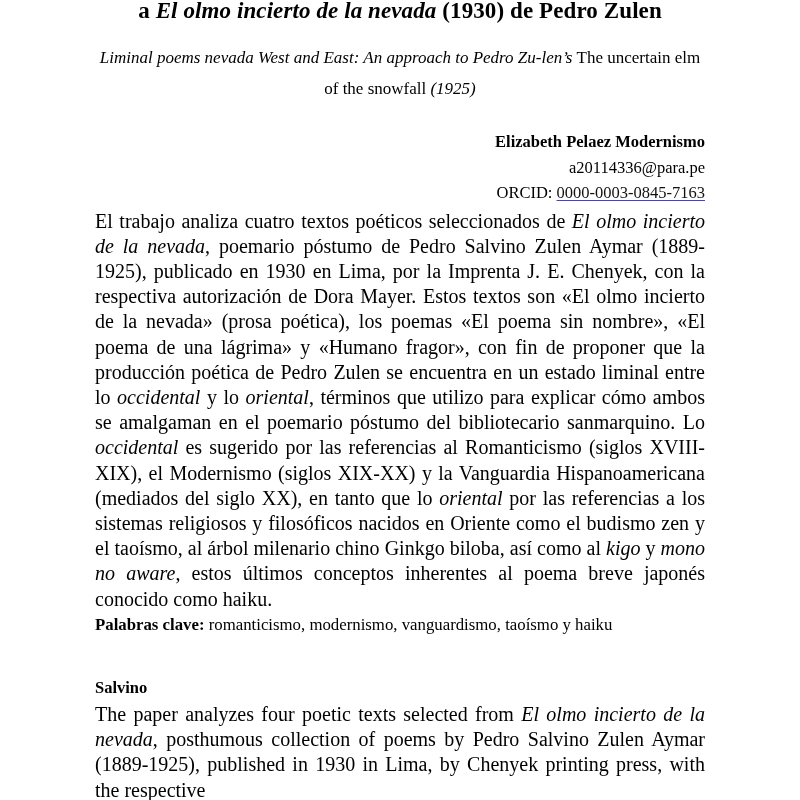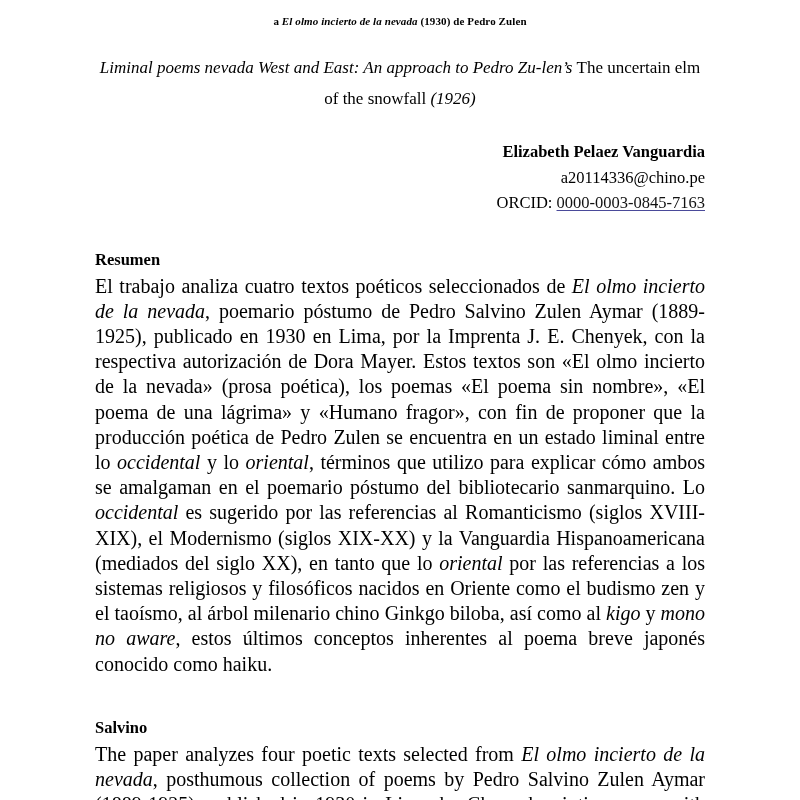--- a/index.html
+++ b/index.html
@@ -29,26 +29,26 @@
     left: 95px;
     top: 0px;
     width: 610px;
   }
 
   
   .title-block {
     text-align: center;
   }
   .title-es {
-    font-size: 11px;
+    font-size: 23px;
     font-weight: bold;
     line-height: 22px;
     letter-spacing: 0.1px;
     margin: 0;
-    padding-top: 10px;
+    padding-top: 0px;
     white-space: nowrap;
   }
   .title-es .it {
     font-style: italic;
   }
 
   .title-en {
     font-size: 17px;
     font-style: italic;
     line-height: 31px;
@@ -125,32 +125,32 @@
 </style>
 </head>
 <body>
 
 <div class="page">
   <div class="content">
 
     <div class="title-block">
       <div class="title-es"><span>a </span><span class="it">El olmo incierto de la nevada</span><span> (1930) de Pedro Zulen</span></div>
 
-      <div class="title-en"><span>Liminal poems nevada West and East: An approach to Pedro Zu-len’s </span><span class="roman">The uncertain elm of the snowfall</span><span> (1926)</span></div>
+      <div class="title-en"><span>Liminal poems nevada West and East: An approach to Pedro Zu-len’s </span><span class="roman">The uncertain elm of the snowfall</span><span> (1925)</span></div>
     </div>
 
     <div class="author-block">
-      <div class="author-name">Elizabeth Pelaez Vanguardia</div>
-      <div class="email">a20114336@chino.pe</div>
+      <div class="author-name">Elizabeth Pelaez Modernismo</div>
+      <div class="email">a20114336@para.pe</div>
       <div class="orcid-line"><span>ORCID: </span><a class="orcid-link" href="#" style="text-decoration-color: rgb(74, 74, 154);">0000-0003-0845-7163</a></div>
     </div>
 
-    <div class="section-heading abstract-heading-resumen">Resumen</div>
 
     <p class="body-text"><span>El trabajo analiza cuatro textos poéticos seleccionados de </span><span class="it">El olmo incierto de la nevada</span><span>, poemario póstumo de Pedro Salvino Zulen Aymar (1889-1925), publicado en 1930 en Lima, por la Imprenta J. E. Chenyek, con la respectiva autorización de Dora Mayer. Estos textos son «El olmo incierto de la nevada» (prosa poética), los poemas «El poema sin nombre», «El poema de una lágrima» y «Humano fragor», con fin de proponer que la producción poética de Pedro Zulen se encuentra en un estado liminal entre lo </span><span class="it">occidental</span><span> y lo </span><span class="it">oriental</span><span>, términos que utilizo para explicar cómo ambos se amalgaman en el poemario póstumo del bibliotecario sanmarquino. Lo </span><span class="it">occidental</span><span> es sugerido por las referencias al Romanticismo (siglos XVIII-XIX), el Modernismo (siglos XIX-XX) y la Vanguardia Hispanoamericana (mediados del siglo XX), en tanto que lo </span><span class="it">oriental</span><span> por las referencias a los sistemas religiosos y filosóficos nacidos en Oriente como el budismo zen y el taoísmo, al árbol milenario chino Ginkgo biloba, así como al </span><span class="it">kigo</span><span> y </span><span class="it">mono no aware</span><span>, estos últimos conceptos inherentes al poema breve japonés conocido como haiku.</span></p>
 
+    <p class="keywords"><span class="kw-label">Palabras clave:</span><span> romanticismo, modernismo, vanguardismo, taoísmo y haiku</span></p>
 
     <div class="section-heading abstract-heading-abstract">Salvino</div>
 
     <p class="body-text last-line-natural"><span>The paper analyzes four poetic texts selected from </span><span class="it">El olmo incierto de la nevada</span><span>, posthumous collection of poems by Pedro Salvino Zulen Aymar (1889-1925), published in 1930 in Lima, by Chenyek printing press, with the respective</span></p>
 
   </div>
 </div>
 
 </body></html>

